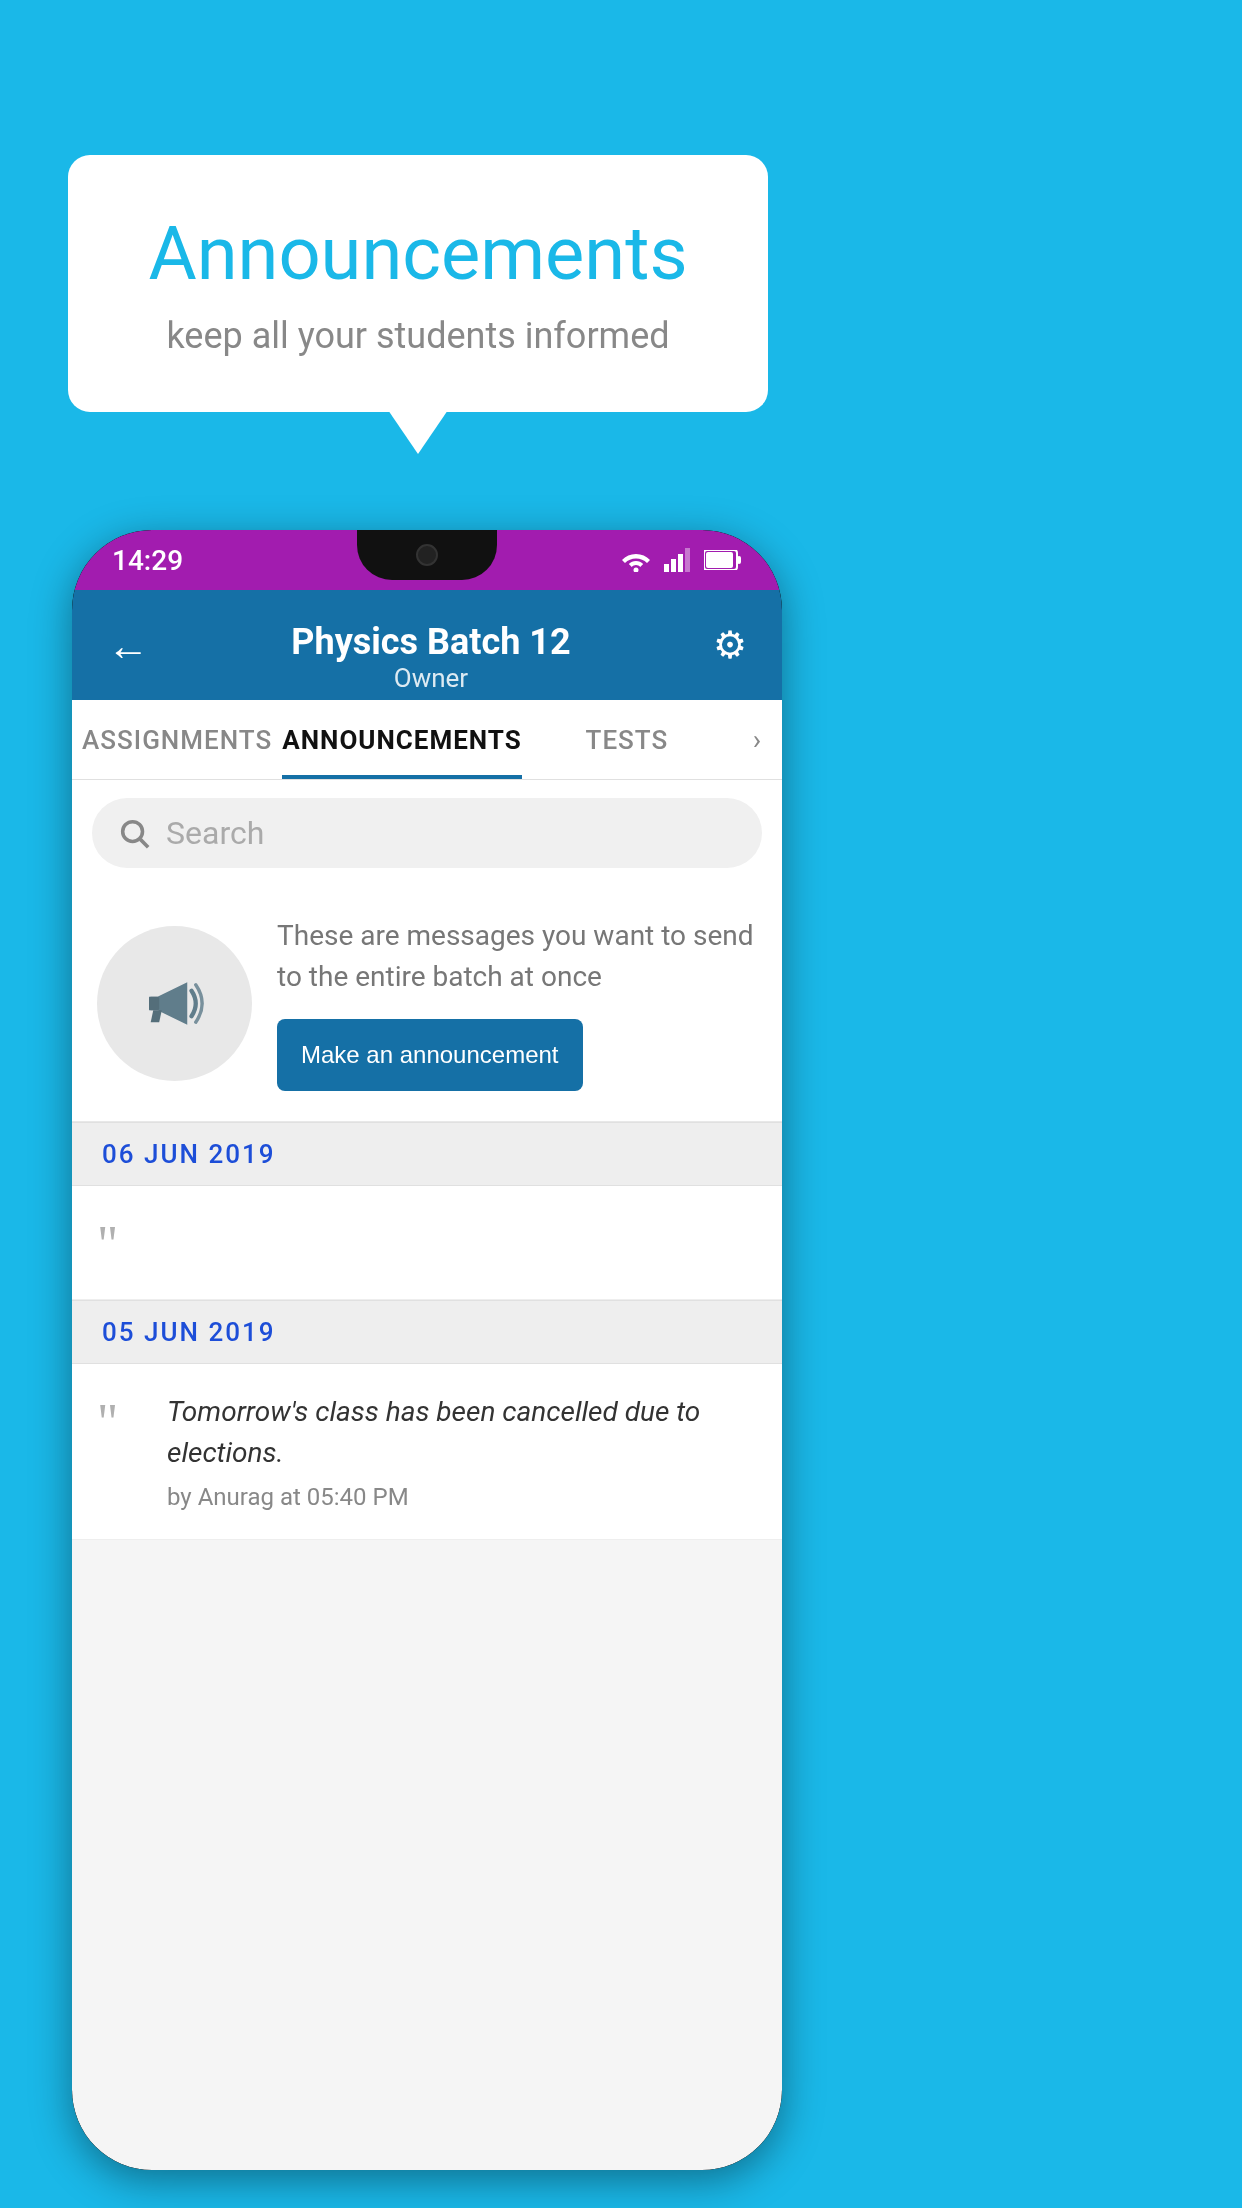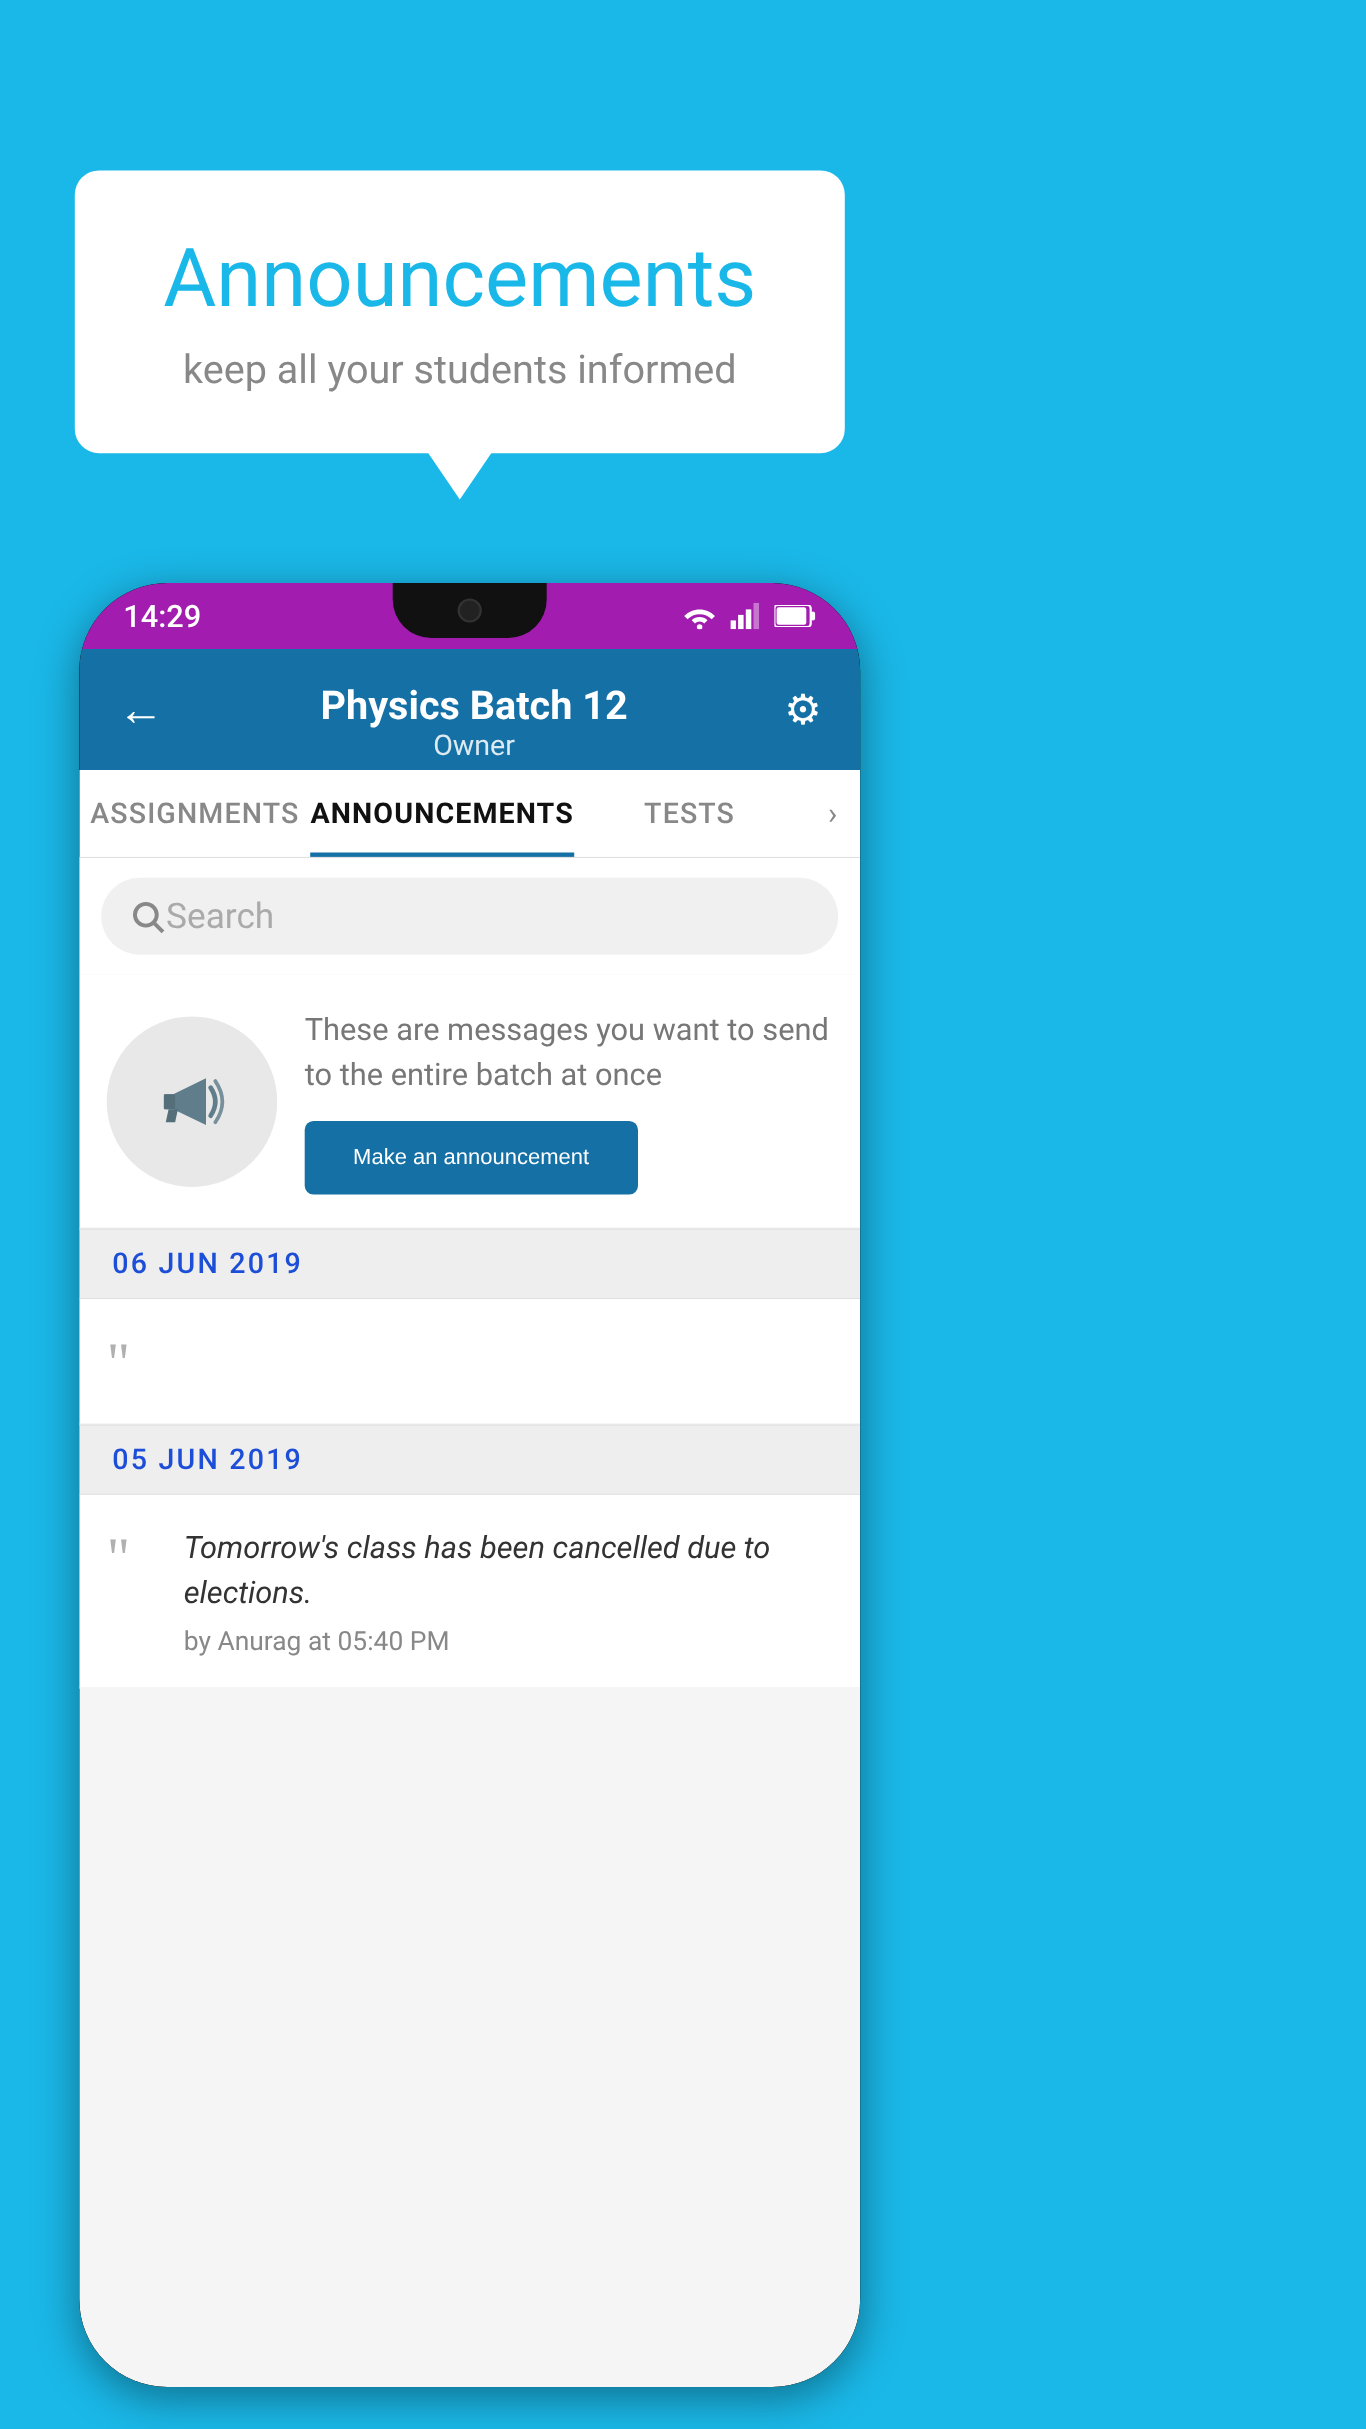--- a/index.html
+++ b/index.html
@@ -230,20 +230,21 @@
       padding: 18px 20px;
     }
 
     .search-bar {
       background: #f0f0f0;
       border-radius: 40px;
       height: 70px;
       display: flex;
       align-items: center;
       padding: 0 25px;
+      gap: 15px;
     }
 
     .search-icon-svg {
       width: 34px;
       height: 34px;
       color: #888;
     }
 
     .search-text {
       font-size: 32px;
@@ -280,22 +281,22 @@
       color: #777777;
       line-height: 1.45;
       margin-bottom: 22px;
     }
 
     .make-announcement-btn {
       background: #1570a6;
       color: white;
       border: none;
       border-radius: 8px;
-      padding: 22px 44px;
-      font-size: 20px;
+      padding: 22px 24px;
+      font-size: 24px;
       font-weight: 500;
       cursor: pointer;
       white-space: nowrap;
     }
 
     
     .date-separator {
       background: #eeeeee;
       padding: 16px 30px;
       font-size: 26px;

